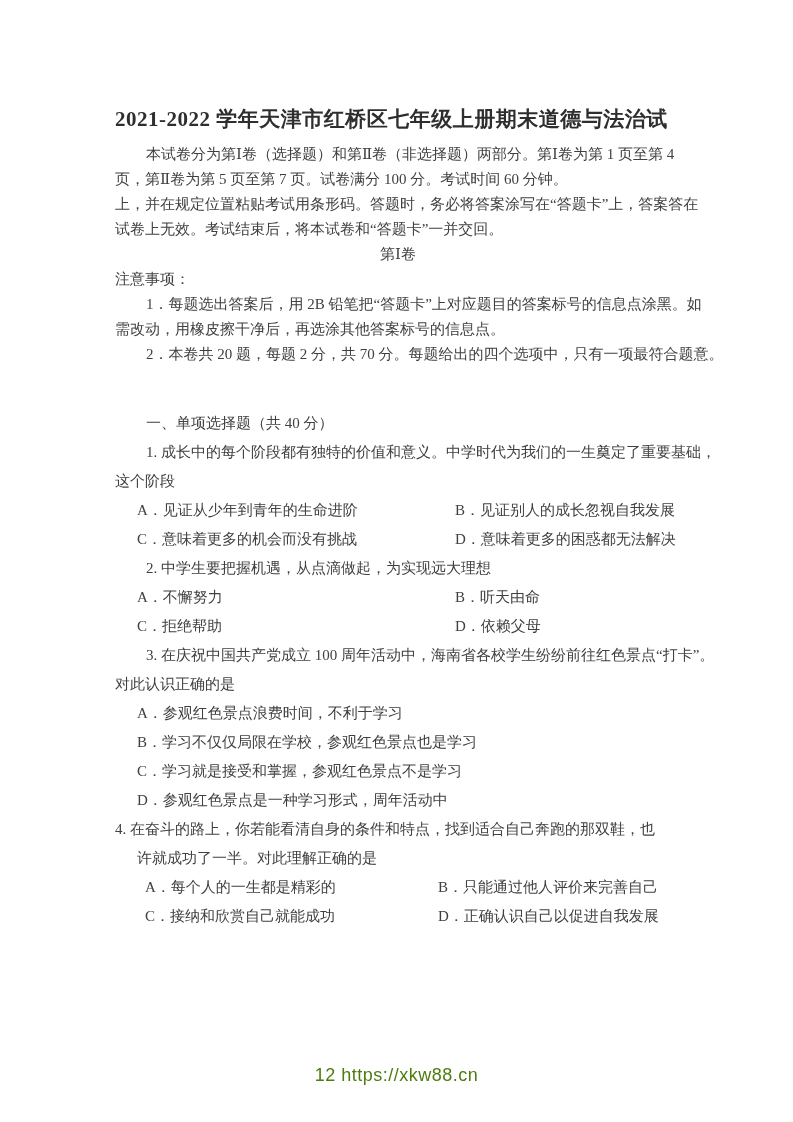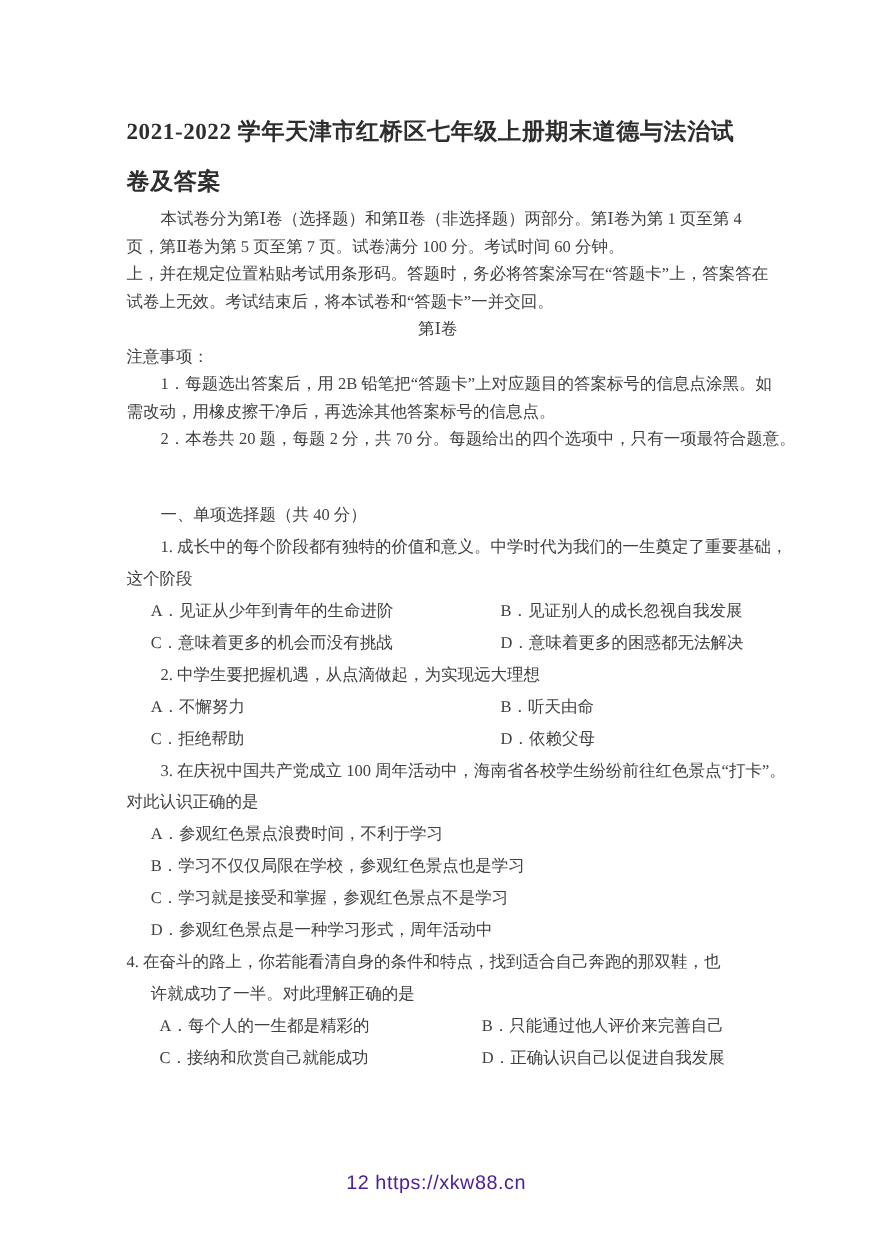--- a/index.html
+++ b/index.html
@@ -62,33 +62,32 @@
   }
   .footer {
     position: absolute;
     left: 0;
     right: 0;
     top: 1063px;
     text-align: center;
     font-family: "Liberation Sans", "DejaVu Sans", sans-serif;
     font-size: 18px;
     line-height: 24px;
-    color: #4c1d95;
+    color: #4d7c0f;
     letter-spacing: 0.5px;
   }
 </style>
 </head>
 <body>
 
 <div class="page">
   <div class="content">
 
     <div class="title">
       <div class="title-line">2021-2022 学年天津市红桥区七年级上册期末道德与法治试</div>
-      <div class="title-line">卷及答案</div>
     </div>
 
     <div>
       <div class="line indent">本试卷分为第Ⅰ卷（选择题）和第Ⅱ卷（非选择题）两部分。第Ⅰ卷为第 1 页至第 4</div>
       <div class="line">页，第Ⅱ卷为第 5 页至第 7 页。试卷满分 100 分。考试时间 60 分钟。</div>
     </div>
 
     <div>
       <div class="line">上，并在规定位置粘贴考试用条形码。答题时，务必将答案涂写在“答题卡”上，答案答在</div>
       <div class="line">试卷上无效。考试结束后，将本试卷和“答题卡”一并交回。</div>

